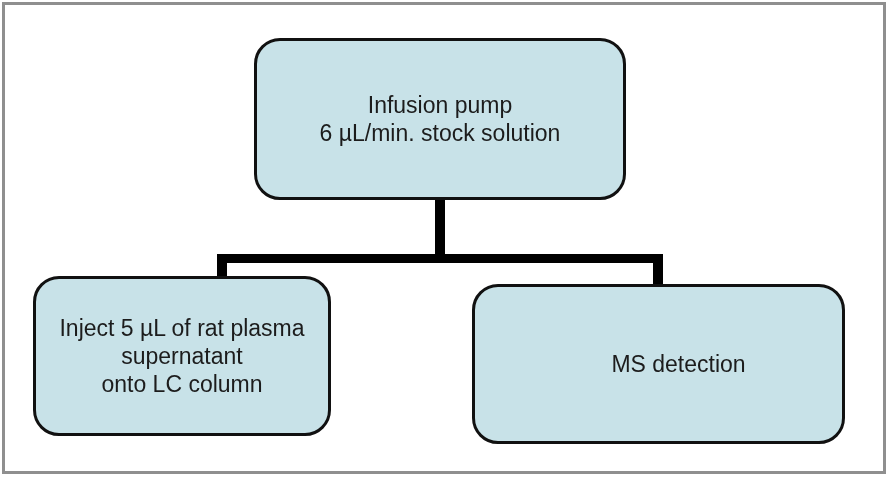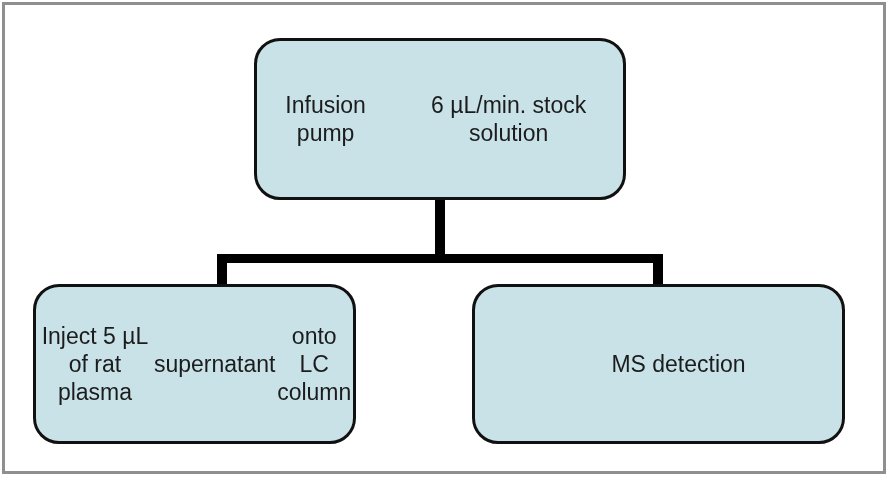--- a/index.html
+++ b/index.html
@@ -24,38 +24,38 @@
     border: 3px solid #8f8f8f;
     box-sizing: border-box;
   }
   .node {
     position: absolute;
     box-sizing: border-box;
     background: #c8e2e8;
     border: 3px solid #111111;
     border-radius: 26px;
     display: flex;
-    flex-direction: row;
+    flex-direction: column;
     align-items: center;
     justify-content: center;
     text-align: center;
     color: #1c1c1c;
     font-size: 23px;
     line-height: 28px;
   }
   .node-top {
     left: 254px;
     top: 38px;
     width: 372px;
     height: 162px;
   }
   .node-bottom-left {
     left: 33px;
-    top: 284px;
-    width: 323px;
+    top: 276px;
+    width: 298px;
     height: 160px;
   }
   .node-bottom-right {
     left: 472px;
     top: 284px;
     width: 373px;
     height: 160px;
     padding-left: 40px;
   }
   .connector {

